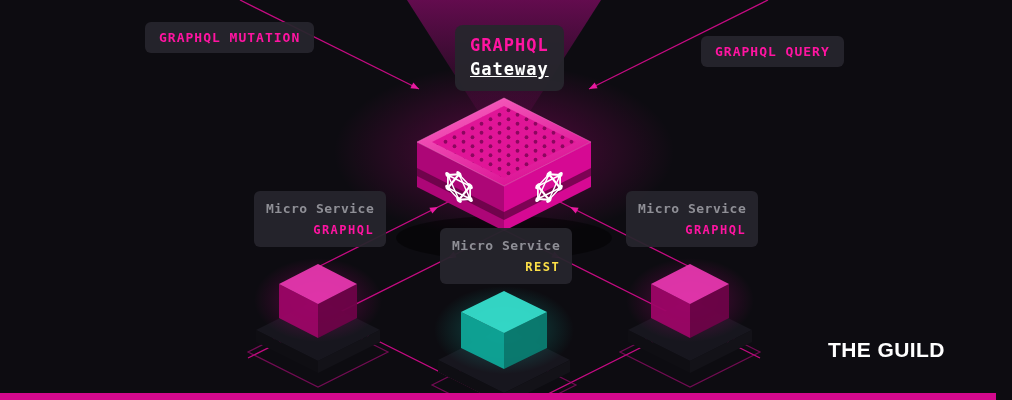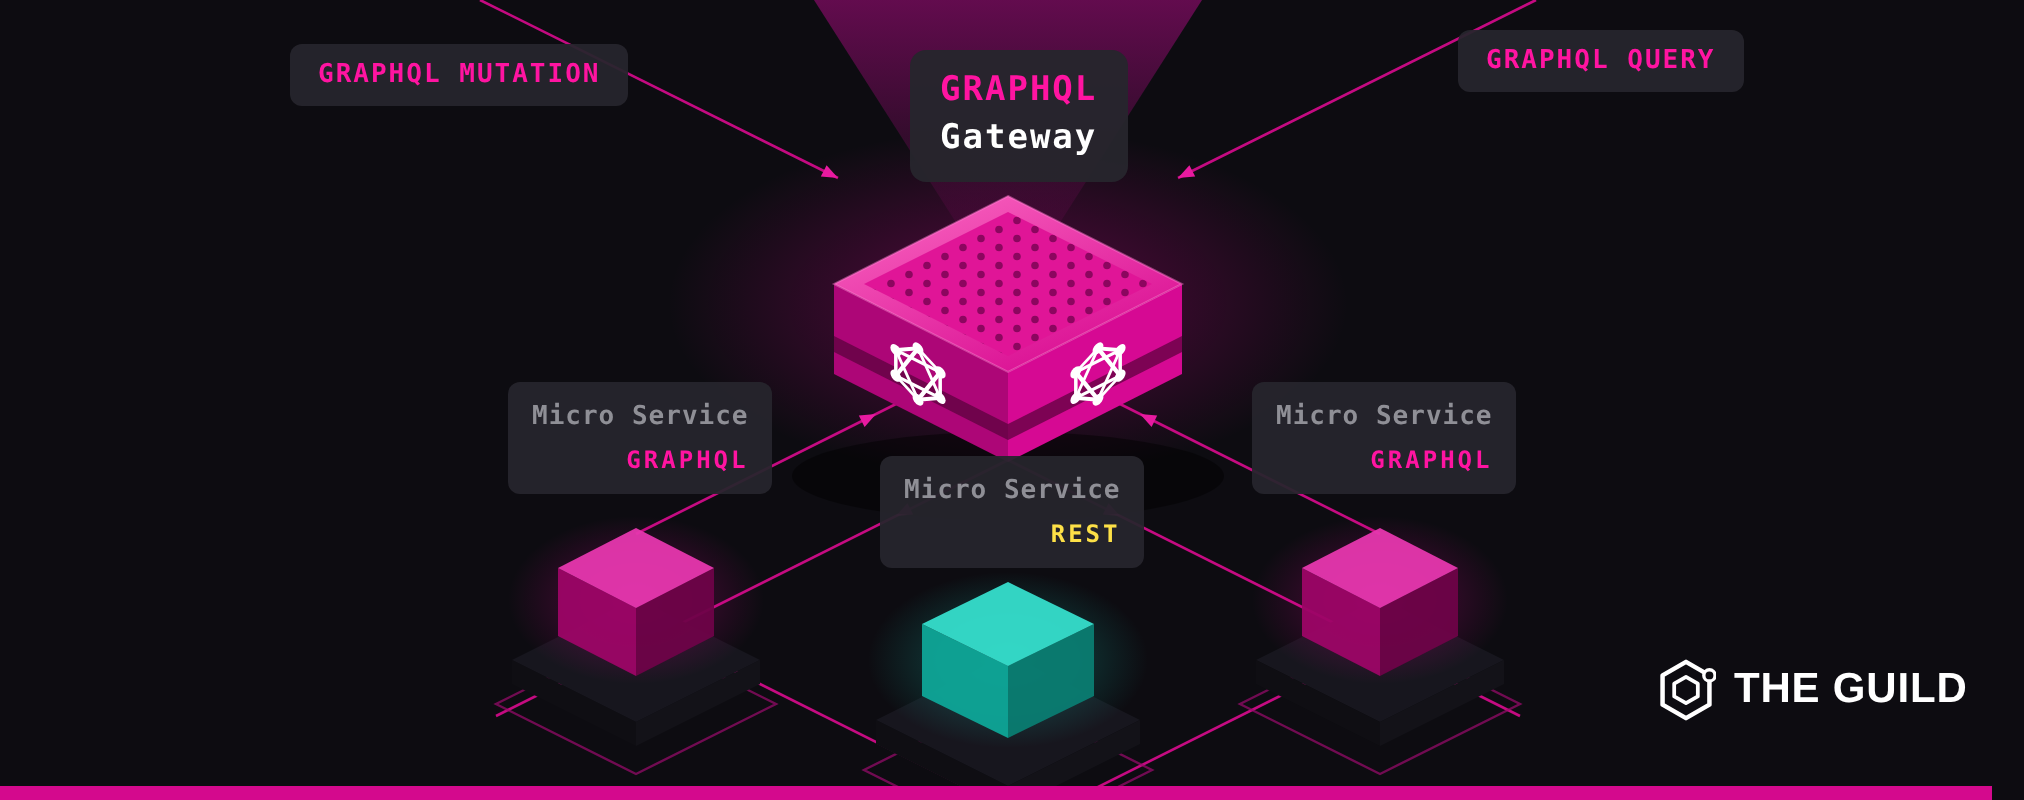--- a/index.html
+++ b/index.html
@@ -13,34 +13,34 @@
     position:absolute; background:rgba(38,37,45,0.94); border-radius:6px;
     padding:8px 14px; font-size:13px; font-weight:bold; letter-spacing:1px;
     color:#ff14a1; white-space:nowrap; z-index:5;
   }
   .gateway-pill {
     position:absolute; background:rgba(38,37,45,0.96); border-radius:8px;
     padding:9px 15px; text-align:center; line-height:1.4; z-index:5;
     font-size:17px; font-weight:bold; letter-spacing:1px;
   }
   .gateway-pill .l1 { color:#ff14a1; display:block; }
-  .gateway-pill .l2 { color:#ffffff; display:block; }
+  .gateway-pill .l2 { color:#ffffff; display:block;text-decoration:underline; }
   .ms-pill {
     position:absolute; background:rgba(38,37,45,0.94); border-radius:6px;
     padding:8px 12px; text-align:right; line-height:1.5; z-index:5; white-space:nowrap;
   }
   .ms-title { display:block; color:#8f8f96; font-size:13px; font-weight:bold; letter-spacing:0.5px; }
   .ms-type  { display:block; font-size:12px; font-weight:bold; letter-spacing:1.5px; margin-top:2px; }
   .ms-type.magenta { color:#ff14a1; }
   .ms-type.teal    { color:#fde047; }
   .brand {
     position:absolute; left:828px; top:329px; height:32px; z-index:6;
     display:flex; align-items:center; gap:9px; color:#ffffff;
     font-family:"Liberation Sans", sans-serif; font-weight:bold;
-    font-size:21px; letter-spacing:0.4px; white-space:nowrap;
+    font-size:21px; letter-spacing:0.4px; white-space:nowrap;flex-direction:column;
   }
 </style>
 </head>
 <body>
 
 <div class="canvas">
 
   <svg class="scene" width="1012" height="400" viewBox="0 0 1012 400">
     <defs>
       <linearGradient id="beamGrad" x1="0" y1="0" x2="0" y2="1">
@@ -152,21 +152,21 @@
       <polygon points="504,98 591,142 504,186 417,142" fill="none" stroke="#ff7ed0" stroke-width="1" opacity="0.45"></polygon>
       <use href="#gql-logo" transform="matrix(1.6,0.8,0,1.6,459,187)"></use>
       <use href="#gql-logo" transform="matrix(1.6,-0.8,0,1.6,549,187)"></use>
     </g>
 
     <rect x="0" y="393" width="1012" height="7" fill="#d4098d"></rect>
   </svg>
 
   <div class="pill" style="left:145px; top:22px;">GRAPHQL MUTATION</div>
 
-  <div class="pill" style="left:701px; top:15px;margin-left:28px;">GRAPHQL QUERY</div>
+  <div class="pill" style="left:701px; top:36px;">GRAPHQL QUERY</div>
 
   <div class="gateway-pill" style="left:455px; top:25px;">
     <span class="l1">GRAPHQL</span>
     <span class="l2">Gateway</span>
   </div>
 
   <div class="ms-pill" style="left:254px; top:191px;">
     <span class="ms-title">Micro Service</span>
     <span class="ms-type magenta">GRAPHQL</span>
   </div>

